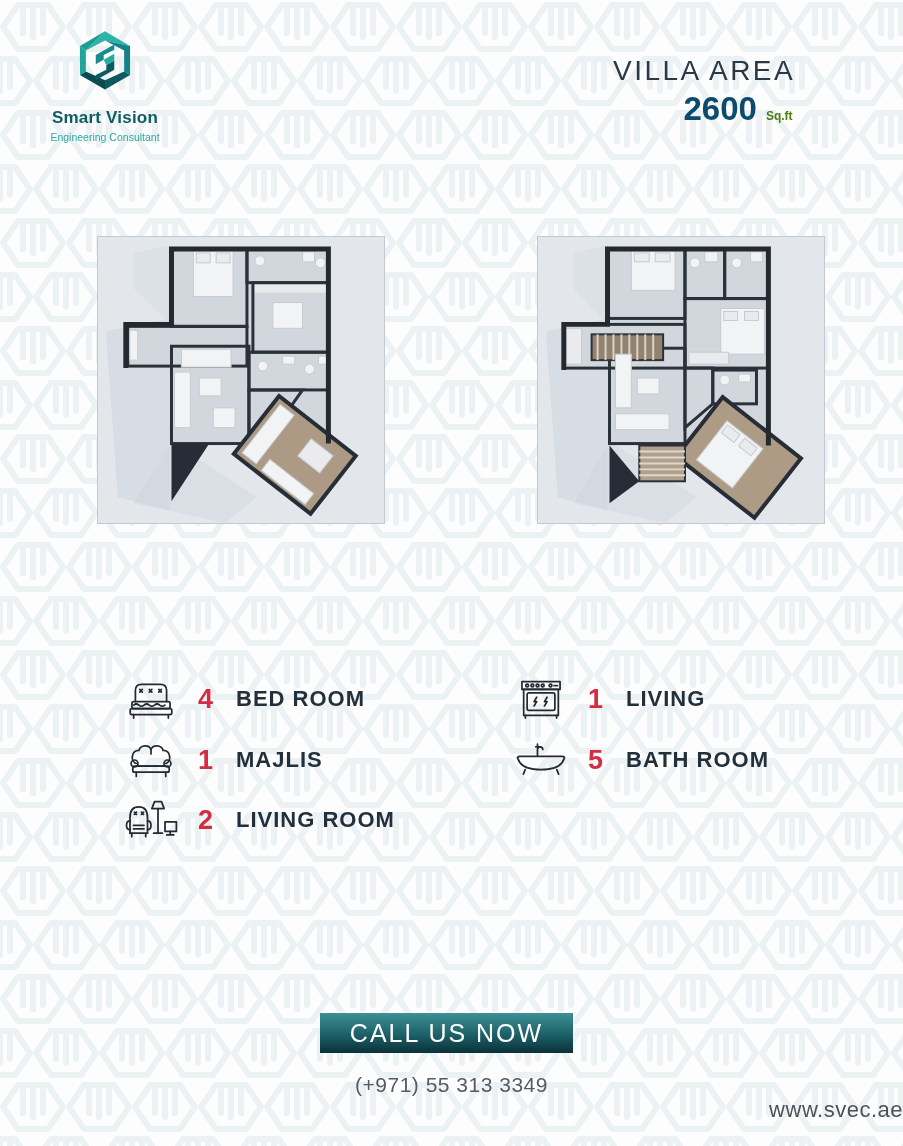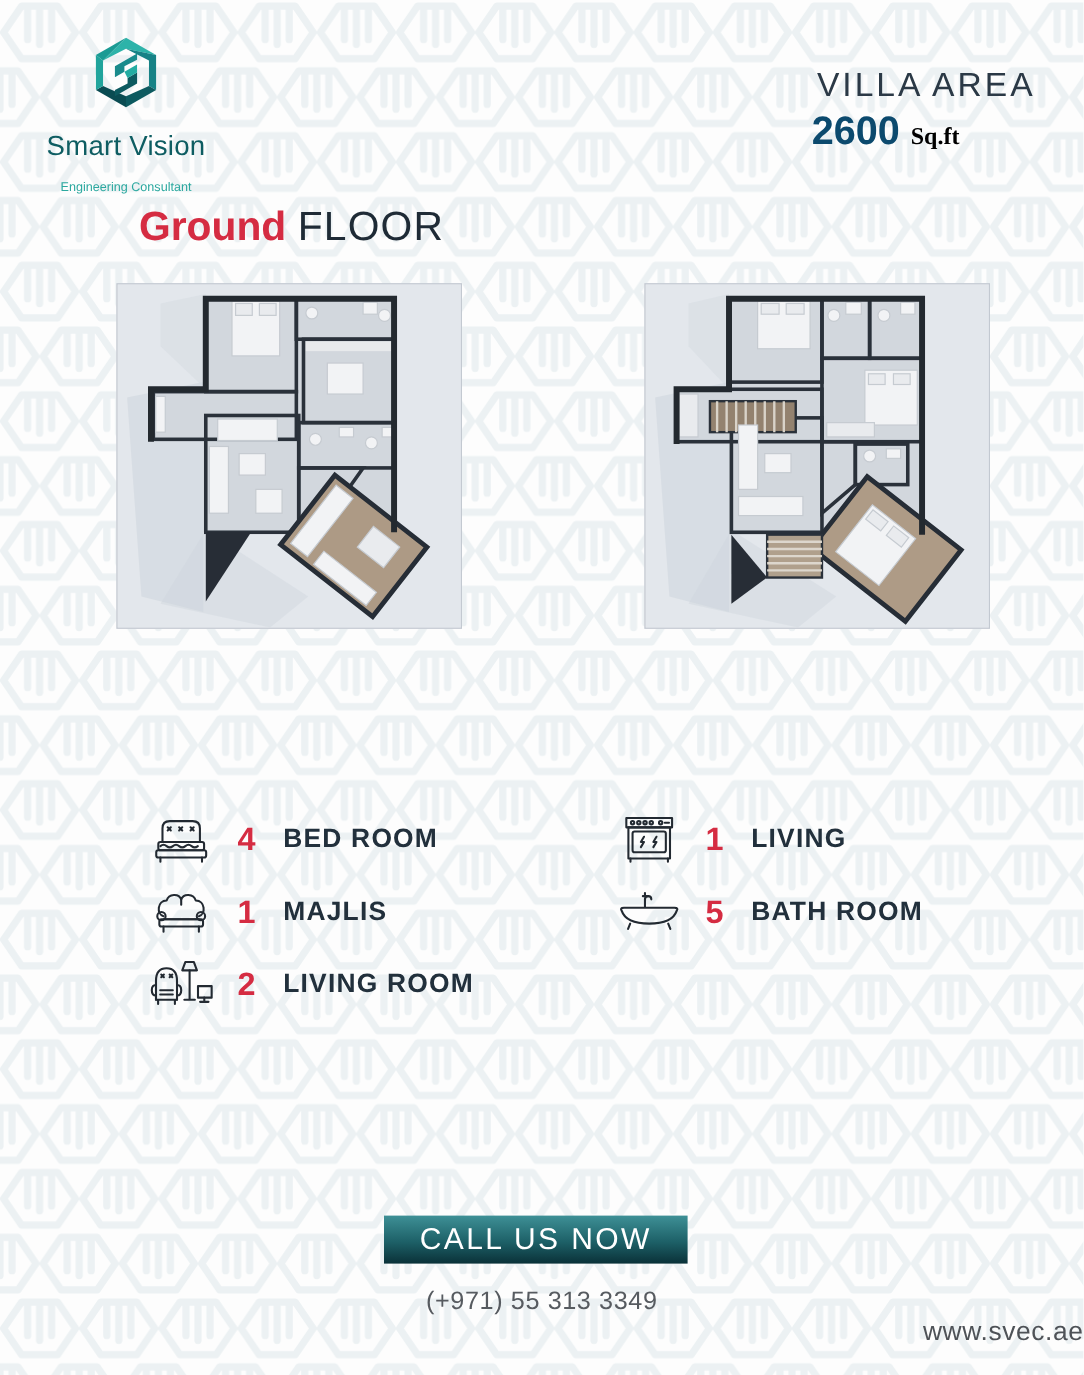--- a/index.html
+++ b/index.html
@@ -11,28 +11,28 @@
   .page {
     position:relative; width:903px; height:1146px; overflow:hidden;
     background:#fdfdfd;
   }
   .bg-pattern { position:absolute; left:0; top:0; width:903px; height:1146px; z-index:0; }
   .layer { position:absolute; z-index:1; }
 
   
   .brand { left:30px; top:30px; width:150px; text-align:center; }
   .brand-logo { display:block; margin:0 auto; }
-  .brand-name { margin-top:4px; font-size:23px; font-weight:400; color:#0e5d62; letter-spacing:.2px; }
-  .brand-tagline { margin-top:15px; font-size:10.5px; font-weight:400; color:#2ba89f; }
-
-  .villa-area { left:613px; top:55px; width:250px; text-align:right; color:#2b3946; }
+  .brand-name { margin-top:4px; font-size:17px; font-weight:700; color:#0e5d62; letter-spacing:.2px; }
+  .brand-tagline { margin-top:3px; font-size:10.5px; font-weight:400; color:#2ba89f; }
+
+  .villa-area { left:613px; top:55px; width:250px; text-align:left; color:#2b3946; }
   .va-label { font-size:28px; letter-spacing:2.5px; font-weight:400; }
   .va-value-row { display:flex; align-items:baseline; justify-content:center; gap:9px; margin-top:3px; }
   .va-value { font-size:33px; font-weight:700; color:#0c4a6e; }
-  .va-unit  { font-size:20px; font-weight:700; color:#000000;font-family:Liberation Serif, serif; }
+  .va-unit  { font-size:12px; font-weight:700; color:#4d7c0f; }
 
   
   .floor-title { top:170px; width:300px; text-align:center; font-size:34px; white-space:nowrap; }
   .floor-title .accent { color:#d52c42; font-weight:700; }
   .floor-title .rest   { color:#1f2b36; font-weight:400; letter-spacing:1px; }
   .ft-ground { left:93px; }
   .ft-first  { left:536px; }
 
   .plan-frame {
     top:236px; width:288px; height:288px;
@@ -110,24 +110,20 @@
   </div>
 
   <div class="layer villa-area">
     <div class="va-label">VILLA AREA</div>
     <div class="va-value-row">
       <span class="va-value">2600</span>
       <span class="va-unit">Sq.ft</span>
     </div>
   </div>
 
-  <div class="layer floor-title ft-ground">
-    <span class="accent">Ground</span>
-    <span class="rest">FLOOR</span>
-  </div>
 
   <div class="layer plan-frame plan-ground">
     <svg viewBox="0 0 288 288">
       <rect width="288" height="288" fill="#e3e7ec"></rect>
 
       <polygon points="8,95 72,82 72,275 20,262" fill="#ccd3dc" opacity="0.5"></polygon>
       <polygon points="74,206 160,262 128,288 36,268" fill="#cdd4dc" opacity="0.4"></polygon>
       <polygon points="36,16 74,8 74,88 36,52" fill="#d3d9e0" opacity="0.45"></polygon>
 
       <rect x="72" y="10" width="162" height="198" fill="#d2d7dd"></rect>

